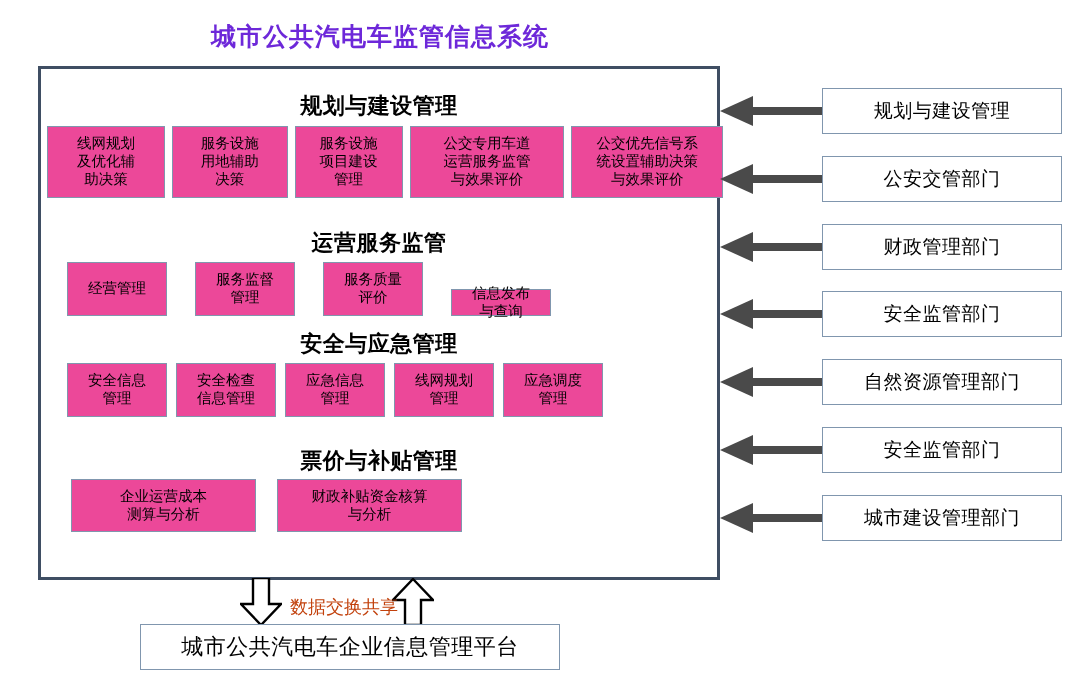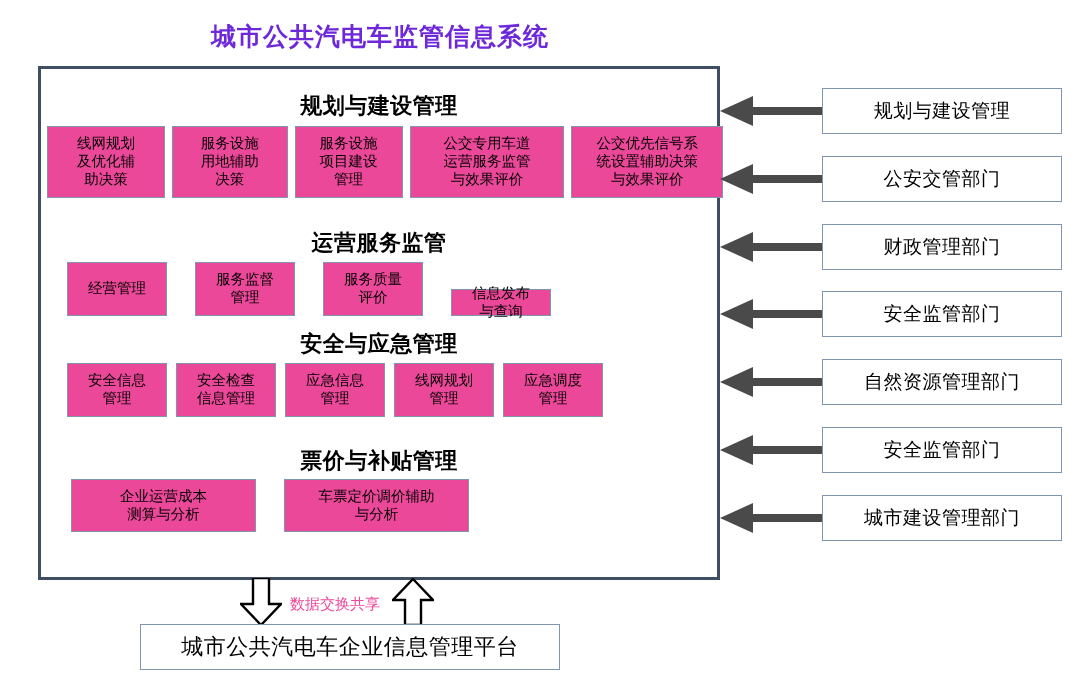--- a/index.html
+++ b/index.html
@@ -95,21 +95,21 @@
 
   
   #section-safety { top: 264px; }
   #section-safety .module-row { top: 30px; height: 54px; padding: 0 26px; }
   #section-safety .module-box { width: 100px; margin-right: 9px; }
   #section-safety .module-box:last-child { margin-right: 0; }
 
   
   #section-fare { top: 381px; }
   #section-fare .module-row { top: 29px; height: 53px; padding: 0 30px; }
-  #section-fare .module-box { width: 185px; margin-right: 28px; }
+  #section-fare .module-box { width: 185px; margin-right: 21px; }
   #section-fare .module-box:last-child { margin-right: 0; }
 
   
   .dept-box {
     position: absolute;
     left: 822px;
     width: 240px;
     height: 46px;
     border: 1px solid #8096ae;
     box-sizing: border-box;
@@ -163,22 +163,22 @@
     height: 48px;
   }
   .block-arrow svg { display: block; }
   #arrow-down-to-platform { left: 0; top: 0; }
   #arrow-up-to-system { left: 152px; top: 0; }
 
   #exchange-label {
     position: absolute;
     left: 290px;
     top: 595px;
-    font-size: 15px;
-    color: #ec4899;
+    font-size: 18px;
+    color: #c2410c;
     white-space: nowrap;
   }
 
   
   #platform-box {
     position: absolute;
     left: 140px;
     top: 624px;
     width: 420px;
     height: 46px;
@@ -250,21 +250,21 @@
       <div class="module-box">应急调度
 管理</div>
     </div>
   </div>
 
   <div class="section" id="section-fare">
     <div class="section-title">票价与补贴管理</div>
     <div class="module-row" id="row-fare">
       <div class="module-box">企业运营成本
 测算与分析</div>
-      <div class="module-box">车票定价调价辅助
+      <div class="module-box">财政补贴资金核算
 与分析</div>
     </div>
   </div>
 
 </div>
 
 <div class="dept-arrow" style="top:96px">
     <div class="shaft"></div>
     <div class="head"></div>
   </div>

